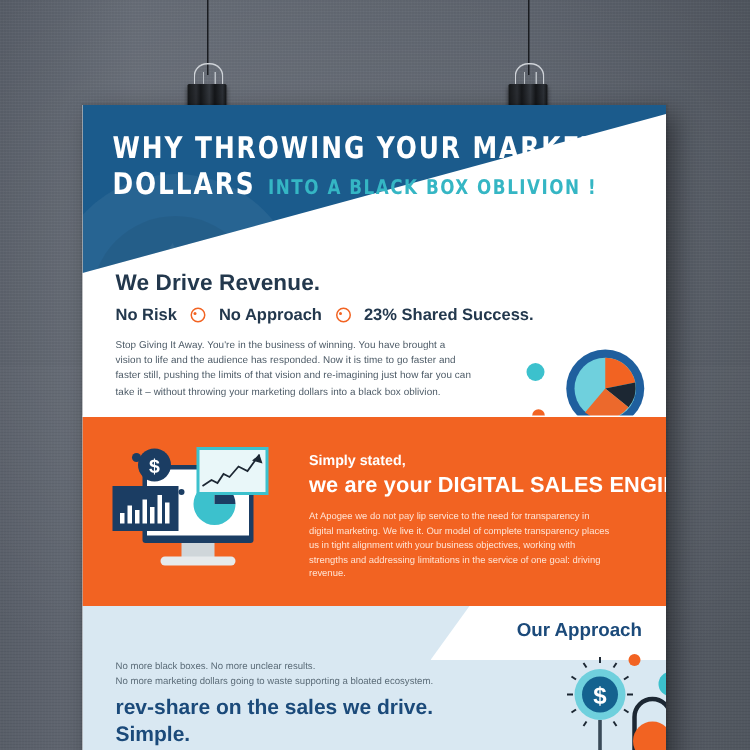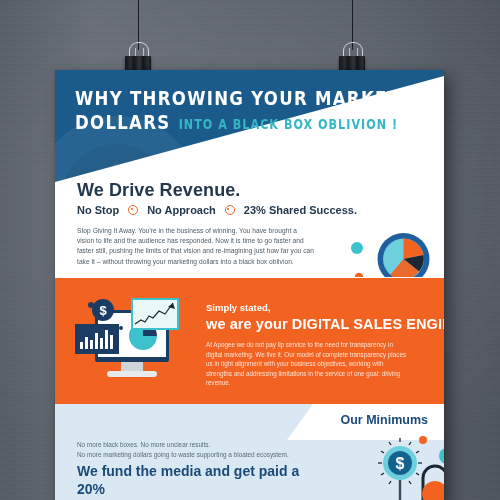--- a/index.html
+++ b/index.html
@@ -79,21 +79,21 @@
     transform:scaleX(.92);transform-origin:left center;white-space:nowrap;
   }
   .h1 .sub{
     color:#35b6c4;font-size:13.5px;letter-spacing:1.1px;margin-left:9px;
     font-weight:700;
   }
 
   
   .white-sec{position:absolute;left:0;top:112px;width:389px;height:96px;background:#fff;}
   .h2{
-    color:#23384d;font-weight:700;font-size:18px;letter-spacing:.1px;
+    color:#23384d;font-weight:700;font-size:15px;letter-spacing:.1px;
     position:absolute;left:22px;top:-2px;
     font-family:"Liberation Sans",sans-serif;
   }
   .badges{
     position:absolute;left:22px;top:22px;display:flex;align-items:center;
     gap:9px;color:#23384d;font-weight:700;font-size:11px;white-space:nowrap;
   }
   .dot-sep{
     width:8px;height:8px;border-radius:50%;
     border:1.5px solid #f26322;background:#fff;
@@ -178,21 +178,21 @@
     <div class="hdr-txt">
       <div class="h1">WHY THROWING YOUR MARKETING</div>
       <div class="h1">
         <span>DOLLARS</span><span class="sub">INTO A BLACK BOX OBLIVION !</span>
       </div>
     </div>
 
     <div class="white-sec">
       <div class="h2">We Drive Revenue.</div>
       <div class="badges">
-        <span>No Stop</span>
+        <span>No Risk</span>
         <span class="dot-sep"></span>
         <span>No Approach</span>
         <span class="dot-sep"></span>
         <span>23% Shared Success.</span>
       </div>
       <div class="para-dark">Stop Giving It Away. You're in the business of winning. You have brought a vision to life and the audience has responded. Now it is time to go faster and faster still, pushing the limits of that vision and re-imagining just how far you can take it – without throwing your marketing dollars into a black box oblivion.</div>
     </div>
 
     <svg class="illu-mag" viewBox="0 0 150 112">
 
@@ -256,28 +256,27 @@
           <rect x="41" y="43" width="3" height="14"></rect>
         </g>
 
         <circle cx="34" cy="18" r="11" fill="#1b3d63"></circle>
         <text x="34" y="23" font-family="Liberation Sans, sans-serif" font-size="13" font-weight="bold" fill="#ffffff" text-anchor="middle">$</text>
       </svg>
     </div>
 
     <div class="blue-sec">
       <div class="approach-wedge">
-        <div class="approach-txt">Our Minimums</div>
+        <div class="approach-txt">Our Approach</div>
       </div>
       <div class="b-small">
         <div>No more black boxes. No more unclear results.</div>
         <div>No more marketing dollars going to waste supporting a bloated ecosystem.</div>
       </div>
       <div class="b-big">
-        <div>We fund the media and get paid a 20%</div>
         <div>rev-share on the sales we drive. Simple.</div>
       </div>
     </div>
 
     <svg class="illu-bottom" viewBox="0 0 128 66">
       <g stroke="#1c2733" stroke-width="1.3">
         <line x1="35" y1="4" x2="35" y2="8"></line>
           <line x1="24" y1="8" x2="26" y2="11"></line>
         <line x1="16" y1="17" x2="19" y2="19"></line>
           <line x1="13" y1="29" x2="17" y2="29"></line>

